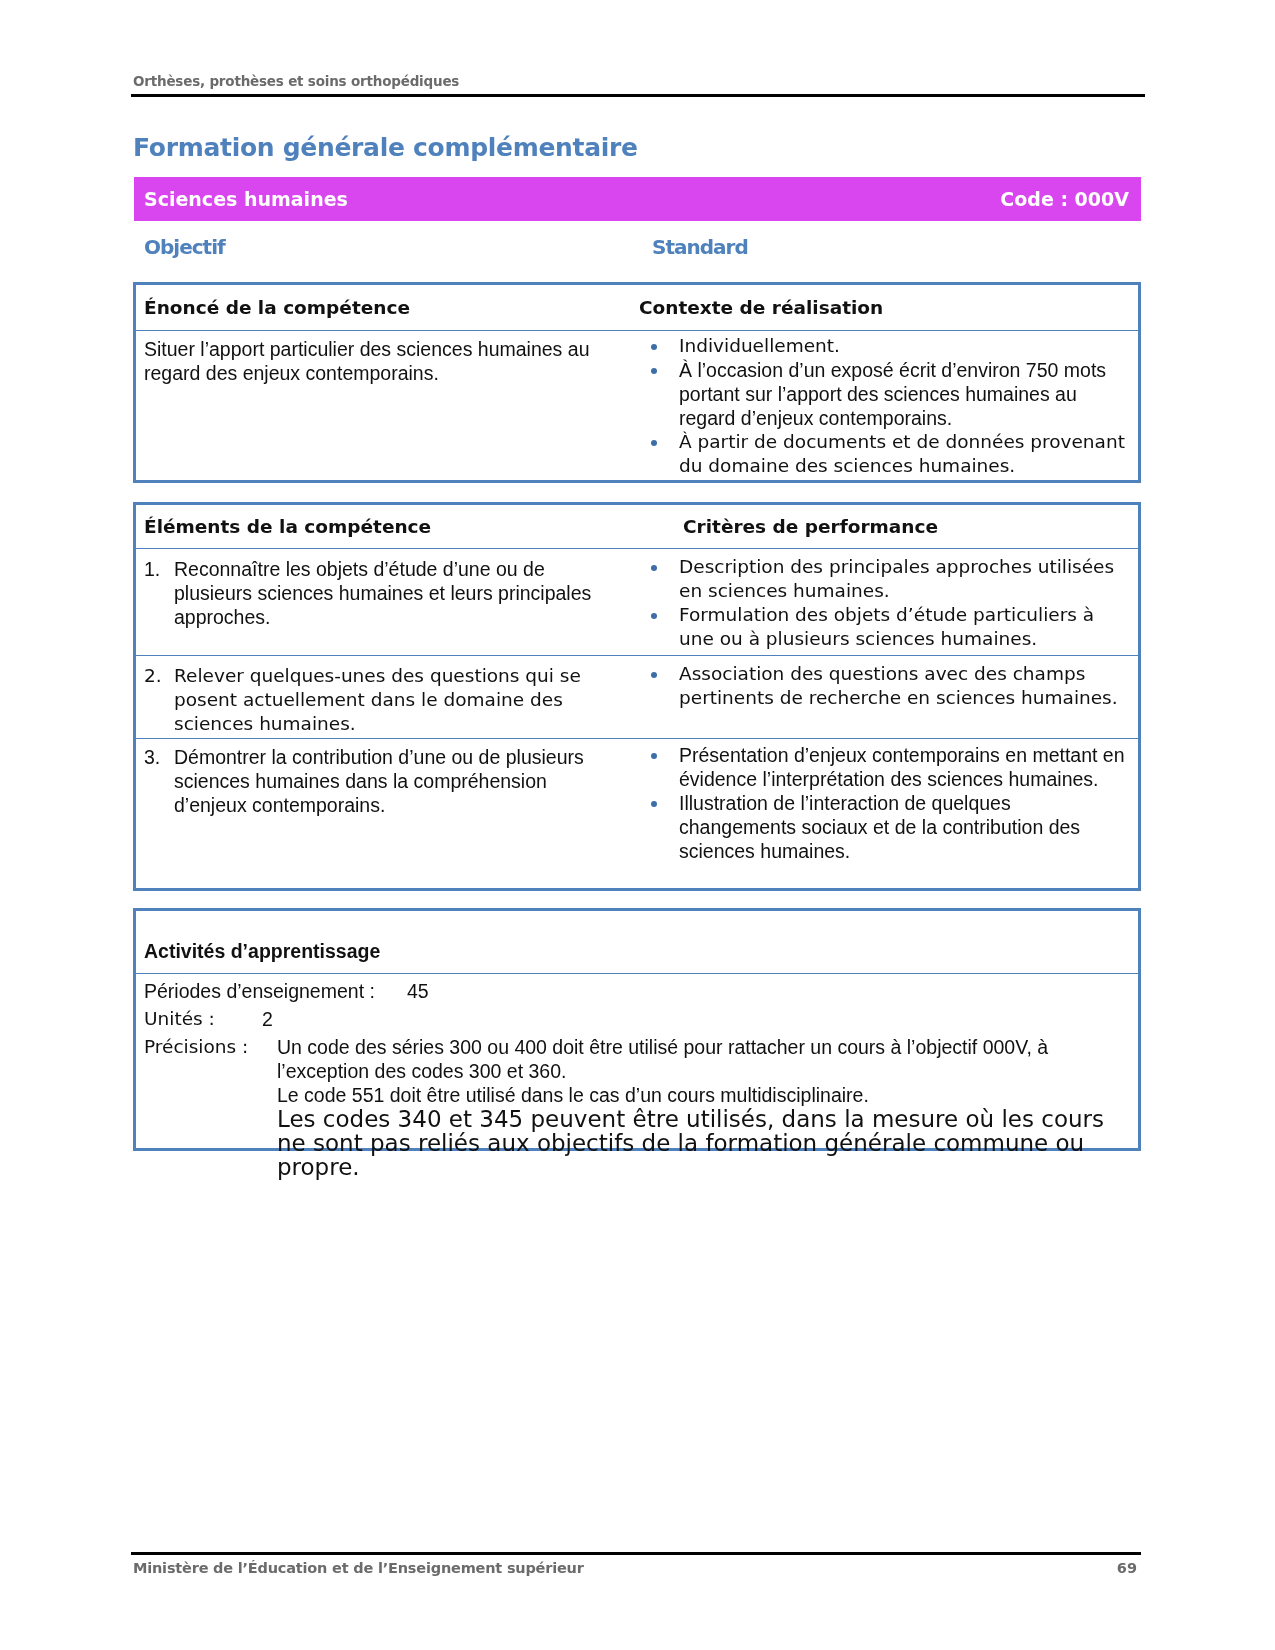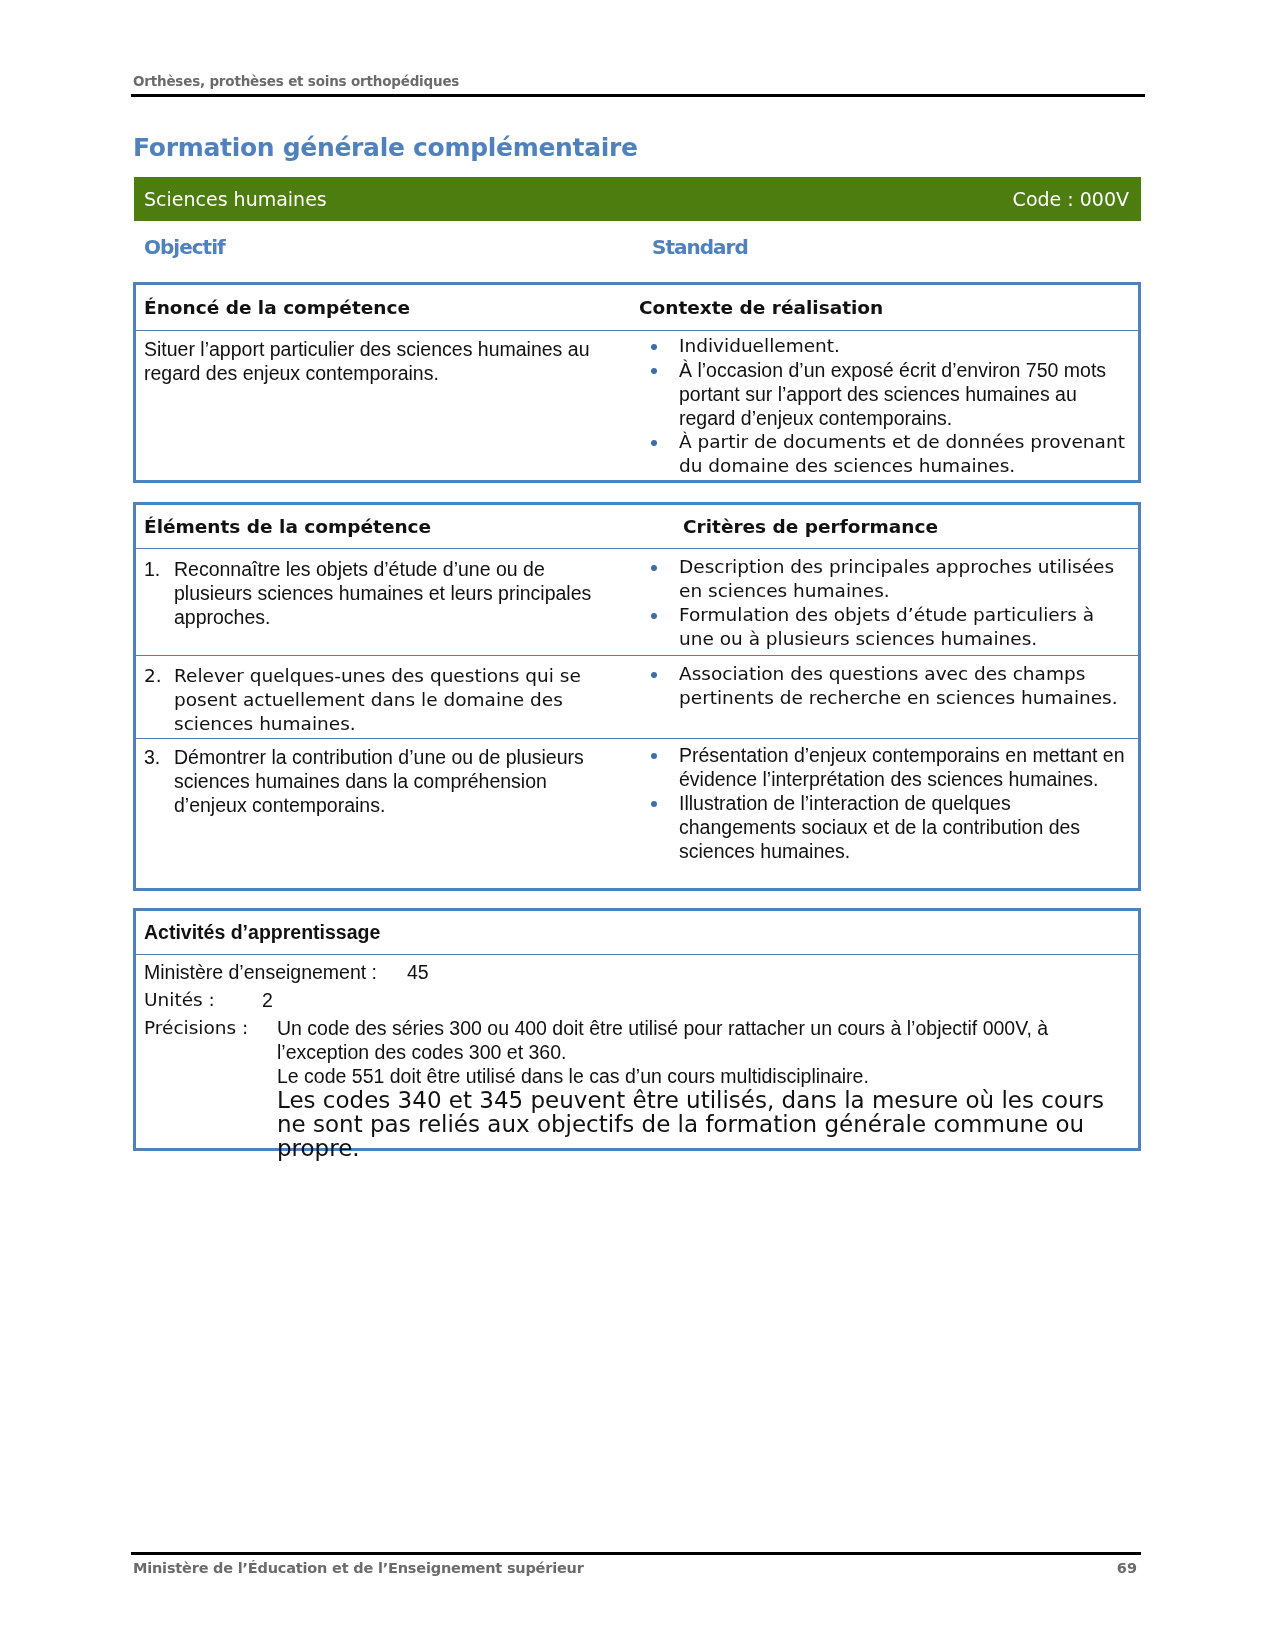--- a/index.html
+++ b/index.html
@@ -1,20 +1,20 @@
 <!DOCTYPE html>
 <html><head>
 <meta charset="utf-8">
 <style>
   html, body { margin: 0; padding: 0; background: #ffffff; }
   body { width: 1275px; height: 1650px; position: relative; overflow: hidden; font-family: "DejaVu Sans", sans-serif; color: #111; }
   .running-header { position: absolute; left: 133px; top: 73px; font-size: 13.5px; font-weight: bold; color: #6b6b6b; letter-spacing: -0.2px; }
   .header-rule { position: absolute; left: 131px; top: 94px; width: 1014px; height: 3px; background: #000; }
   .page-title { position: absolute; left: 133px; top: 133px; font-size: 25px; font-weight: bold; color: #4f81bd; letter-spacing: -0.3px; }
-  .subject-bar { position: absolute; left: 134px; top: 177px; width: 1007px; height: 44px; background: #4d7c0f; color: #fff; font-size: 19px; display: flex; align-items: center; justify-content: space-between; box-sizing: border-box; padding: 0 12px 0 10px; }
+  .subject-bar { position: absolute; left: 134px; top: 177px; width: 1007px; height: 44px; background: #d946ef; color: #fff; font-size: 19px; display: flex; align-items: center; justify-content: space-between; box-sizing: border-box; padding: 0 12px 0 10px; font-weight: bold; }
   .col-heading { position: absolute; top: 235px; font-size: 20px; font-weight: bold; color: #4f81bd; letter-spacing: -1px; }
   .col-heading.left { left: 144px; }
   .col-heading.right { left: 652px; }
 
   .box { position: absolute; left: 133px; width: 1008px; border: 3px solid #4f81bd; box-sizing: border-box; }
   .box .hdr { display: flex; border-bottom: 1.5px solid #4f81bd; font-weight: bold; font-size: 18.5px; }
   .box .hdr > div { padding: 0 8px; display: flex; align-items: center; }
   .col-l { width: 495px; flex: none; box-sizing: border-box; }
   .col-r { flex: 1; box-sizing: border-box; }
   .row { display: flex; border-bottom: 1.5px solid #4f81bd; }
@@ -112,26 +112,26 @@
     <div class="col-r cell-text" style="padding:4px 6px 0 8px;">
       <ul class="bul">
         <li>Présentation d’enjeux contemporains en mettant en évidence l’interprétation des sciences humaines.</li>
         <li>Illustration de l’interaction de quelques changements sociaux et de la contribution des sciences humaines.</li>
       </ul>
     </div>
   </div>
 </div>
 
 <div class="box activities" style="top:908px; height:243px;">
-  <div class="hdr" style="height:43px; font-family:'Liberation Sans',sans-serif; font-size:19.5px;">
+  <div class="hdr" style="height:43px; font-family:'Liberation Sans',sans-serif; font-size:19.5px;margin-top:19px;">
     <div>Activités d’apprentissage</div>
   </div>
   <div class="body" style="font-family:'Liberation Sans',sans-serif;">
     <div class="kv" style="padding-top:3px;">
-      <span class="k" style="width:263px;">Ministère d’enseignement :</span>
+      <span class="k" style="width:263px;">Périodes d’enseignement :</span>
       <span>45</span>
     </div>
     <div class="kv" style="padding-top:4px; font-family:'DejaVu Sans',sans-serif; font-size:18.5px;">
       <span class="k" style="width:118px;">Unités :</span>
       <span style="font-family:'Liberation Sans',sans-serif;font-size:19.5px;">2</span>
     </div>
     <div class="kv" style="padding-top:4px;">
       <span class="k" style="width:133px; font-family:'DejaVu Sans',sans-serif; font-size:18.5px;">Précisions :</span>
       <div style="flex:1; padding-right:20px;">
         <div>Un code des séries 300 ou 400 doit être utilisé pour rattacher un cours à l’objectif 000V, à l’exception des codes 300 et 360.</div>

